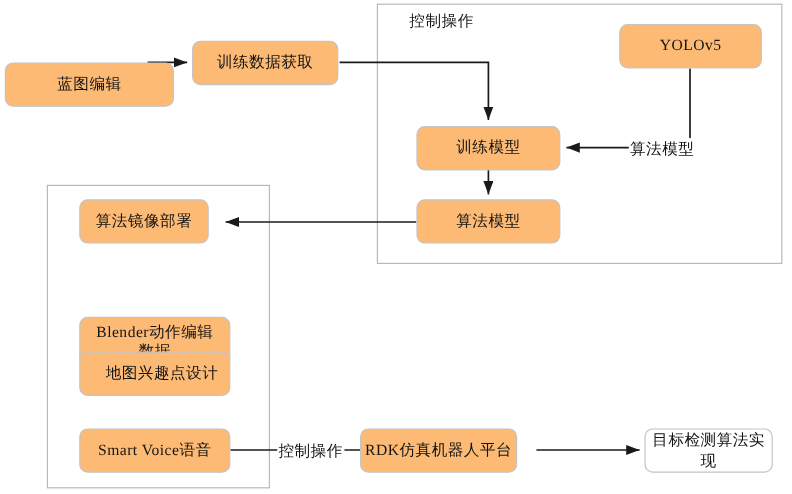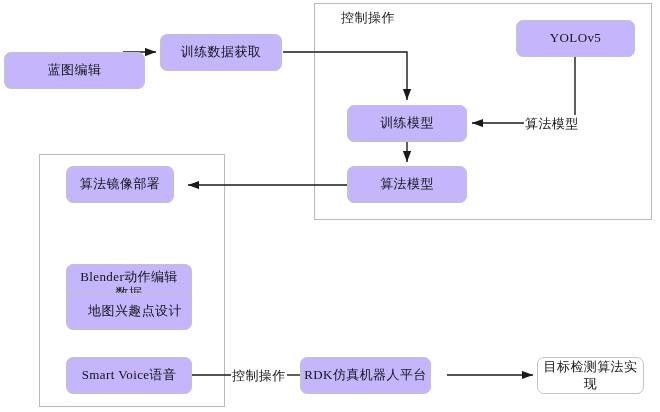--- a/index.html
+++ b/index.html
@@ -36,21 +36,21 @@
     font-size: 13px;
     color: #1a1a1a;
     white-space: nowrap;
     letter-spacing: 0.5px;
   }
   .node {
     position: absolute;
     box-sizing: border-box;
     border: 1px solid #c4c4c4;
     border-radius: 7px;
-    background: #c4b5fd;
+    background: #fdba74;
     display: flex;
     align-items: center;
     justify-content: center;
     text-align: center;
     font-size: 13px;
     color: #141414;
     line-height: 1.25;
     letter-spacing: 0.4px;
   }
   .node.plain {

